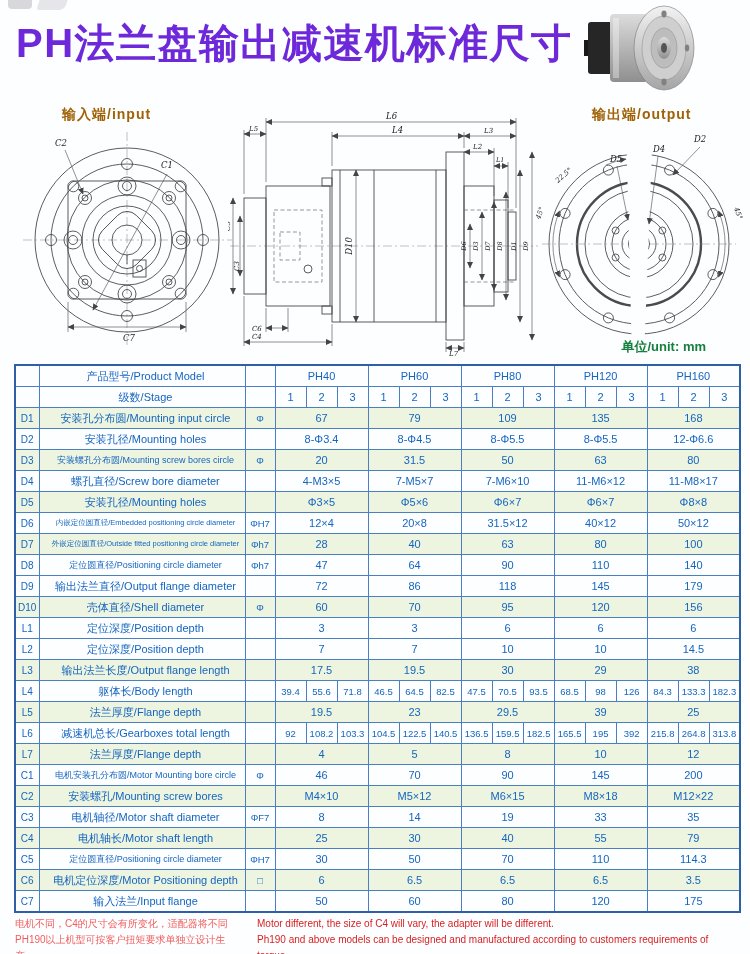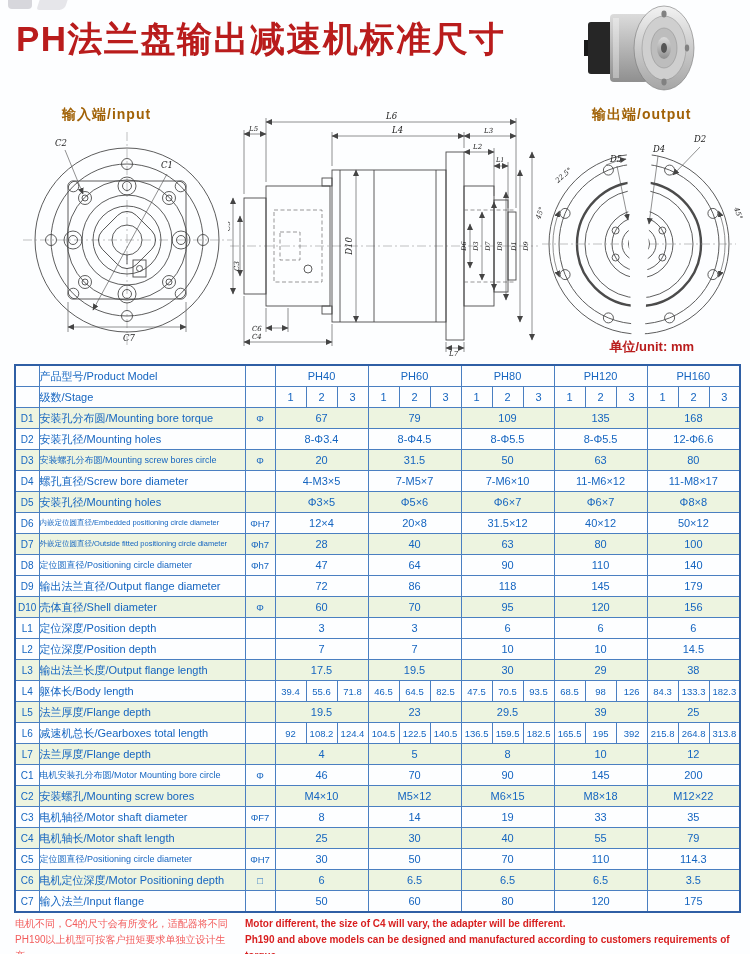--- a/index.html
+++ b/index.html
@@ -1,52 +1,52 @@
 <!DOCTYPE html>
 <html><head>
 <meta charset="utf-8">
 <style>
   html,body{margin:0;padding:0;background:#fff;}
   .page{position:relative;width:750px;height:954px;background:#fdfeff;overflow:hidden;
         font-family:"Liberation Sans",sans-serif;}
   
   .scrap1{position:absolute;left:8px;top:0;width:24px;height:9px;background:#d7d7dc;border-radius:0 0 4px 4px;}
   .scrap2{position:absolute;left:38px;top:0;width:28px;height:10px;background:#e6e6ea;transform:skewX(-18deg);border-radius:0 0 5px 3px;}
-  .title{position:absolute;left:16px;top:16px;font-size:35px;font-weight:bold;color:#b91c1c;
+  .title{position:absolute;left:16px;top:16px;font-size:40px;font-weight:bold;color:#6d28d9;
          letter-spacing:1.5px;white-space:nowrap;}
   .dr-label{position:absolute;color:#a16207;font-weight:bold;font-size:14px;letter-spacing:1px;}
   .lbl-input{left:62px;top:106px;}
   .lbl-output{left:592px;top:106px;}
-  .unit{position:absolute;right:56px;top:338px;color:#b91c1c;font-weight:bold;font-size:13px;}
+  .unit{position:absolute;right:44px;top:338px;color:#15803d;font-weight:bold;font-size:13px;}
   .abs{position:absolute;}
   
   .ln{fill:none;stroke:#4b4b4b;stroke-width:0.9;}
   .hv{stroke-width:2.4;}
   .cl{fill:none;stroke:#999;stroke-width:0.6;stroke-dasharray:9 3 2 3;}
   .dsh{fill:none;stroke:#6a6a6a;stroke-width:0.7;stroke-dasharray:4 2.5;}
   .dm{fill:none;stroke:#555;stroke-width:0.65;}
   .dt{font-family:"DejaVu Serif",serif;font-style:italic;font-size:8.5px;fill:#222;}
   .dt7{font-size:7px;} .dt65{font-size:6.5px;}
   
   .tblwrap{position:absolute;left:14px;top:364px;width:725px;}
   table.spec{border-collapse:collapse;table-layout:fixed;width:725px;border:2px solid #2f5fa5;}
   table.spec td{border:1px solid #4a7fc1;height:20px;text-align:center;color:#1565c0;
       font-size:11px;padding:0 1px;overflow:hidden;white-space:nowrap;}
-  table.spec td.lbl{text-align:left;padding-left:0;}
+  table.spec td.lbl{text-align:center;padding-left:8px;}
   table.spec td.sm{font-size:9px;}
   table.spec td.xs{font-size:7.5px;margin-top:43px;}
   table.spec td.cid{font-size:10px;}
   table.spec td.sym{font-size:9.5px;padding:0;}
   table.spec td.vs{font-size:9.5px;text-align:center;}
   table.spec tr.g td{background:#edf4e0;}
   
   .notes{position:absolute;left:15px;top:916px;width:725px;font-size:10px;line-height:16px;}
   .noterow{display:flex;}
   .nzh{color:#f25c5c;width:230px;flex:0 0 230px;}
-  .nen{color:#d81f1f;font-weight:bold;}
+  .nen{color:#d81f1f;font-weight:normal;margin-left:12px;}
 </style>
 </head>
 <body>
 
 <div class="page">
 
   <div class="scrap1"></div>
   <div class="scrap2"></div>
 
   <div class="title">PH法兰盘输出减速机标准尺寸</div>
@@ -314,21 +314,21 @@
             <td>3</td>
             <td>1</td>
             <td>2</td>
             <td>3</td>
             <td>1</td>
             <td>2</td>
             <td>3</td>
           </tr>
           <tr class="g">
             <td class="cid">D1</td>
-            <td class="lbl">安装孔分布圆/Mounting bore torque</td>
+            <td class="lbl">安装孔分布圆/Mounting input circle</td>
             <td class="sym">Φ</td>
             <td colspan="3">67</td>
             <td colspan="3">79</td>
             <td colspan="3">109</td>
             <td colspan="3">135</td>
             <td colspan="3">168</td>
           </tr>
           <tr>
             <td class="cid">D2</td>
             <td class="lbl">安装孔径/Mounting holes</td>
@@ -478,21 +478,21 @@
             <td colspan="3">29.5</td>
             <td colspan="3">39</td>
             <td colspan="3">25</td>
           </tr>
           <tr>
             <td class="cid">L6</td>
             <td class="lbl">减速机总长/Gearboxes total length</td>
             <td class="sym"></td>
             <td class="vs">92</td>
             <td class="vs">108.2</td>
-            <td class="vs">124.4</td>
+            <td class="vs">103.3</td>
             <td class="vs">104.5</td>
             <td class="vs">122.5</td>
             <td class="vs">140.5</td>
             <td class="vs">136.5</td>
             <td class="vs">159.5</td>
             <td class="vs">182.5</td>
             <td class="vs">165.5</td>
             <td class="vs">195</td>
             <td class="vs">392</td>
             <td class="vs">215.8</td>

